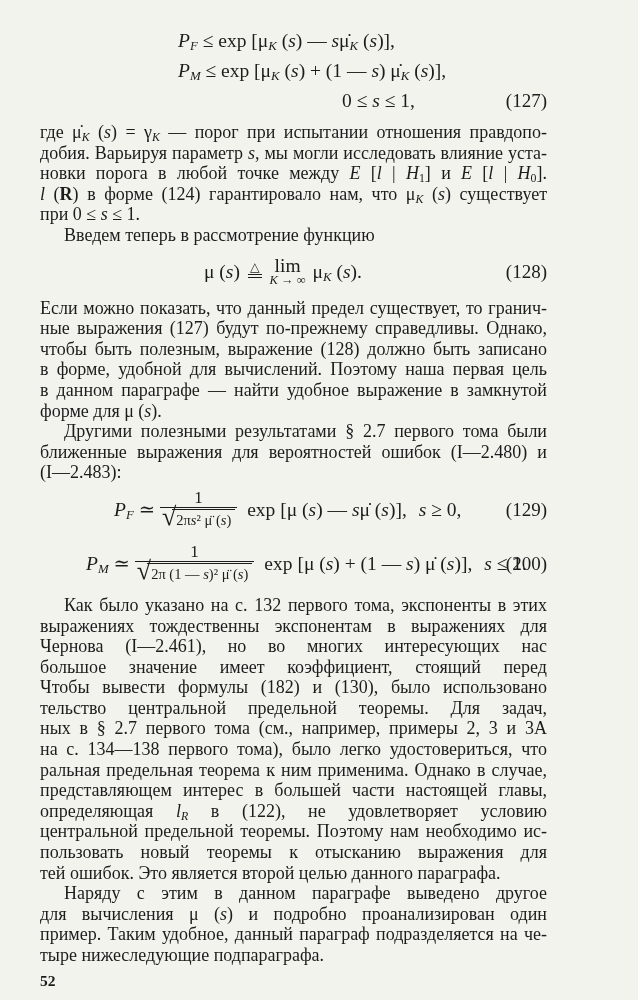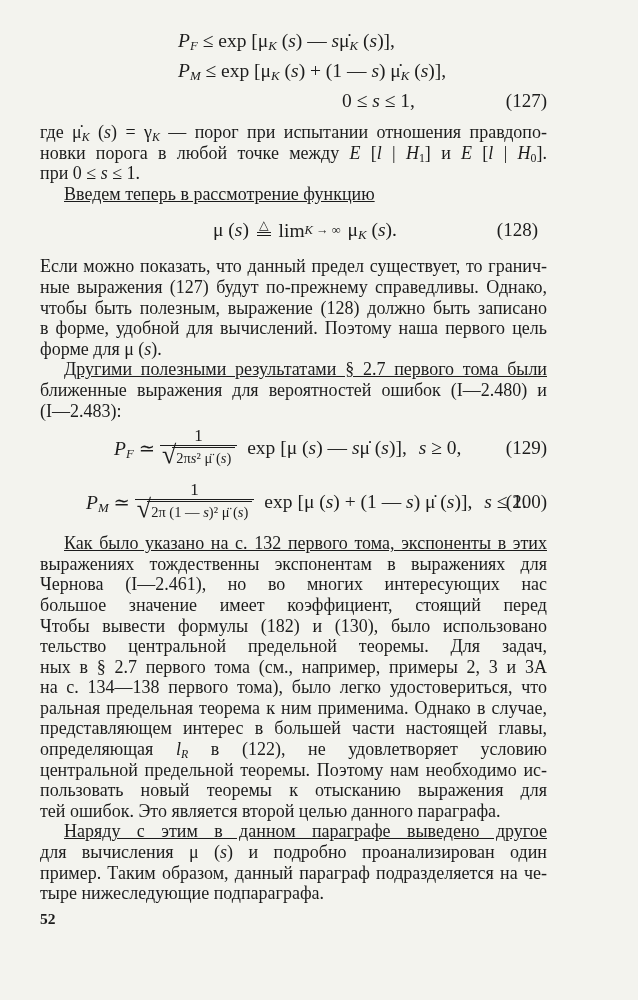--- a/index.html
+++ b/index.html
@@ -22,41 +22,41 @@
   .sb{font-size:66%;vertical-align:-0.22em;line-height:0;}
 
   
   .para{margin:0;font-size:18px;}
   .line{
     display:block;height:20.6px;line-height:20.6px;
     text-align:justify;text-align-last:justify;
     overflow:hidden;
   }
   .line.last{text-align-last:left;}
-  .ind .line:first-child{text-indent:24px;text-decoration:underline;}
+  .ind .line:first-child{text-indent:24px;}
   .mt6{margin-top:6px;}
 
   
   .eq127{margin-top:2px;font-size:19.5px;}
   .eqline{height:30px;display:flex;align-items:center;margin-left:138px;}
   .eqline.l3{margin-left:0;padding-left:302px;position:relative;}
   .eqrow{position:relative;display:flex;align-items:center;font-size:19.5px;}
-  .eq128{height:40px;margin:6px 9px;padding-left:164px;}
+  .eq128{height:40px;margin:6px 0;padding-left:164px;}
   .eqbig{height:54px;align-items:center;}
   .eq129{padding-left:74px;}
   .eq130{padding-left:46px;margin-bottom:4px;}
   .eqno{position:absolute;right:0;top:50%;transform:translateY(-50%);font-size:19px;}
 
   
   .defeq{
     display:inline-block;font-size:12.5px;line-height:11px;
     border-bottom:4px double #1c1c1c;padding:0 2px 1px 2px;
     margin:0 8px;transform:translateY(-2px);
   }
-  .lim{display:inline-flex;flex-direction:row;align-items:center;margin-right:7px;}
+  .lim{display:inline-flex;flex-direction:column;align-items:center;margin-right:7px;}
   .limtop{font-size:19.5px;line-height:17px;}
   .limbot{font-size:12.5px;line-height:12px;}
 
   .frac{display:inline-flex;flex-direction:column;align-items:center;margin:0 8px 0 5px;}
   .fnum{font-size:17px;line-height:17px;}
   .fden{border-top:1.6px solid #1c1c1c;margin-top:1px;padding:1px 2px 0 2px;}
   .sqrt{display:inline-flex;align-items:flex-start;}
   .radsign{font-size:26px;line-height:18px;margin-right:-4px;transform:translateY(-1px);}
   .radicand{border-top:1.5px solid #1c1c1c;font-size:14.5px;line-height:17px;padding:2px 4px 0 4px;}
   .cond{margin-left:12px;}
@@ -77,21 +77,23 @@
       <span><i>P<span class="sb">M</span></i> ≤ exp [μ<span class="sb"><i>K</i></span> (<i>s</i>) + (1 — <i>s</i>) μ̇<span class="sb"><i>K</i></span> (<i>s</i>)],</span>
     </div>
     <div class="eqline l3">
       <span>0 ≤ <i>s</i> ≤ 1,</span>
       <span class="eqno">(127)</span>
     </div>
   </div>
 
   <p class="para mt6">
       <span class="line">где μ̇<span class="sb"><i>K</i></span> (<i>s</i>) = γ<span class="sb"><i>K</i></span> — порог при испытании отношения правдопо-</span>
+      <span class="line">добия. Варьируя параметр <i>s</i>, мы могли исследовать влияние уста-</span>
       <span class="line">новки порога в любой точке между <i>E</i> [<i>l</i> | <i>H</i><span class="sb">1</span>] и <i>E</i> [<i>l</i> | <i>H</i><span class="sb">0</span>]. Определение</span>
+      <span class="line"><i>l</i> (<b>R</b>) в форме (124) гарантировало нам, что μ<span class="sb"><i>K</i></span> (<i>s</i>) существует</span>
       <span class="line last">при 0 ≤ <i>s</i> ≤ 1.</span>
     </p>
   <p class="para ind">
       <span class="line last">Введем теперь в рассмотрение функцию</span>
     </p>
 
   <div class="eqrow eq128">
     <span>μ (<i>s</i>)</span>
     <span class="defeq">△</span>
     <span class="lim">
@@ -99,21 +101,22 @@
       <span class="limbot"><i>K</i> → ∞</span>
     </span>
     <span>μ<span class="sb"><i>K</i></span> (<i>s</i>).</span>
     <span class="eqno">(128)</span>
   </div>
 
   <p class="para">
       <span class="line">Если можно показать, что данный предел существует, то гранич-</span>
       <span class="line">ные выражения (127) будут по-прежнему справедливы. Однако,</span>
       <span class="line">чтобы быть полезным, выражение (128) должно быть записано</span>
-      <span class="line">в форме, удобной для вычислений. Поэтому наша первого цель</span>
+      <span class="line">в форме, удобной для вычислений. Поэтому наша первая цель</span>
+      <span class="line">в данном параграфе — найти удобное выражение в замкнутой</span>
       <span class="line last">форме для μ (<i>s</i>).</span>
     </p>
   <p class="para ind">
       <span class="line">Другими полезными результатами § 2.7 первого тома были при-</span>
       <span class="line">ближенные выражения для вероятностей ошибок (I—2.480) и</span>
       <span class="line last">(I—2.483):</span>
     </p>
 
   <div class="eqrow eqbig eq129">
     <span><i>P<span class="sb">F</span></i> ≃</span>
@@ -159,19 +162,19 @@
       <span class="line">ральная предельная теорема к ним применима. Однако в случае,</span>
       <span class="line">представляющем интерес в большей части настоящей главы, сумма,</span>
       <span class="line">определяющая <i>l<span class="sb">R</span></i> в (122), не удовлетворяет условию применимости</span>
       <span class="line">центральной предельной теоремы. Поэтому нам необходимо ис-</span>
       <span class="line">пользовать новый теоремы к отысканию выражения для вероятнос-</span>
       <span class="line last">тей ошибок. Это является второй целью данного параграфа.</span>
     </p>
   <p class="para ind">
       <span class="line">Наряду с этим в данном параграфе выведено другое выражение</span>
       <span class="line">для вычисления μ (<i>s</i>) и подробно проанализирован один типичный</span>
-      <span class="line">пример. Таким образом, данный параграф подразделяется на че-</span>
+      <span class="line">пример. Таким удобное, данный параграф подразделяется на че-</span>
       <span class="line last">тыре нижеследующие подпараграфа.</span>
     </p>
 
   <div class="pageno">52</div>
 
 </div>
 
 </body></html>

